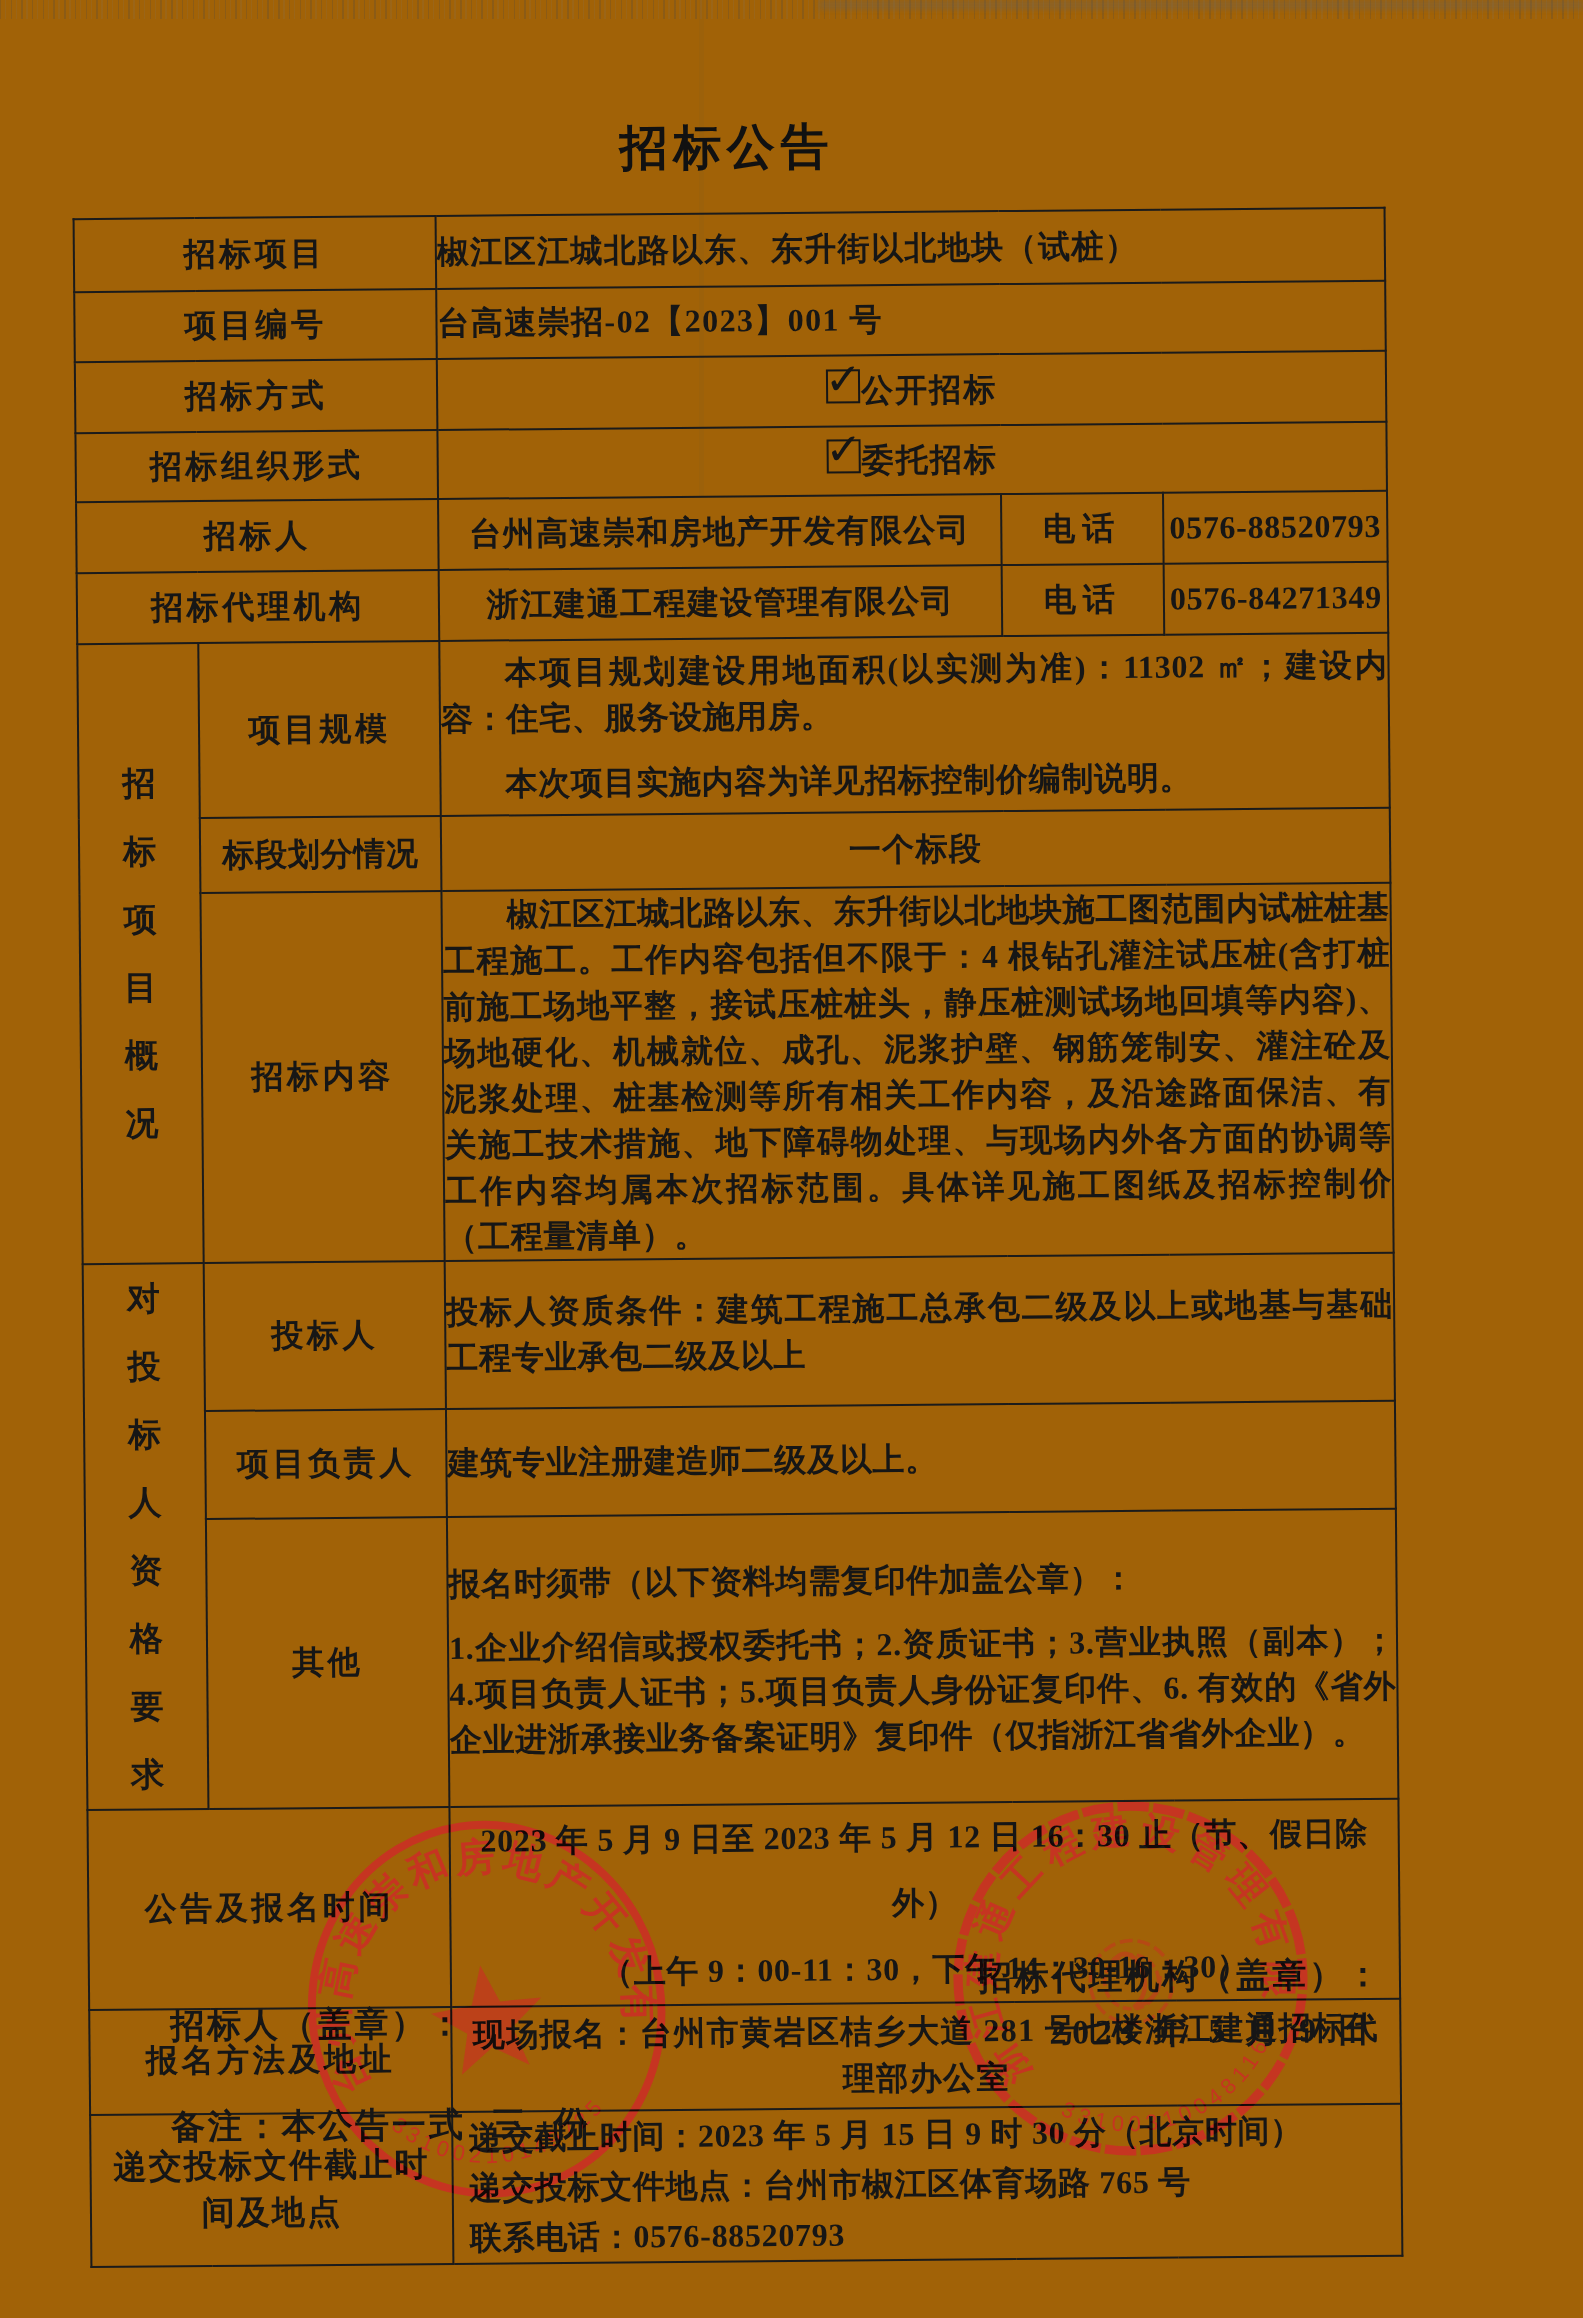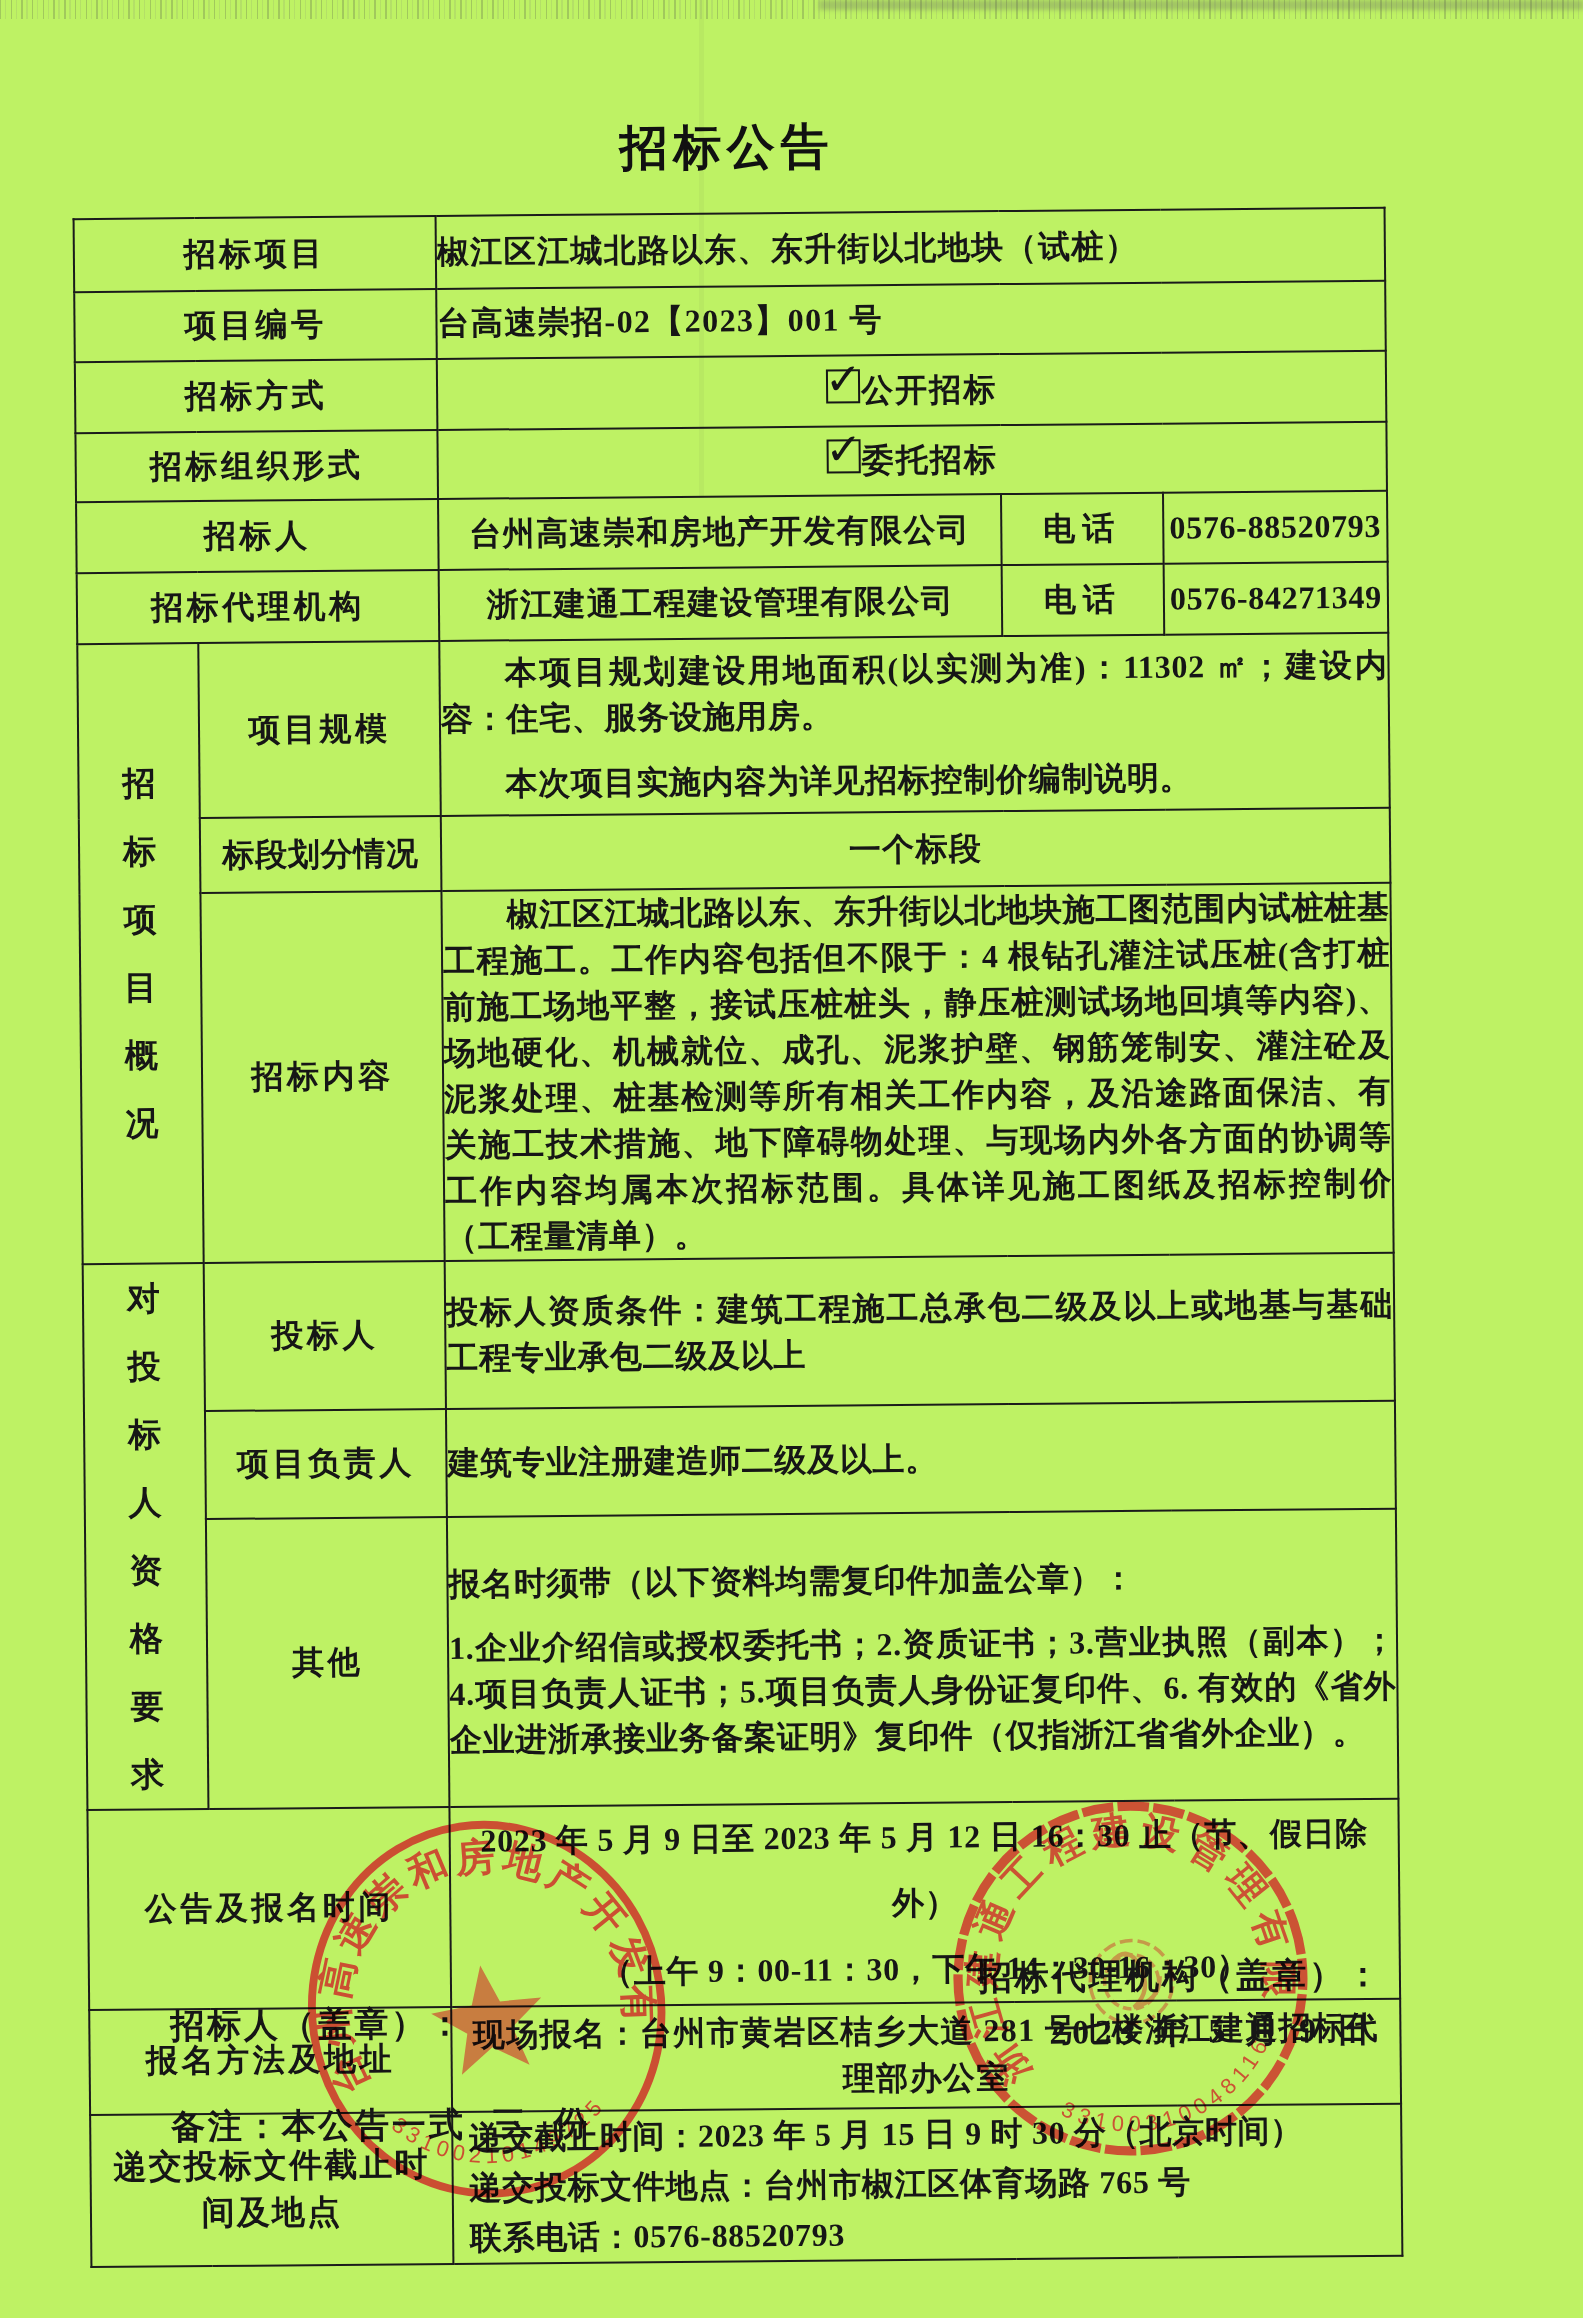--- a/index.html
+++ b/index.html
@@ -4,21 +4,21 @@
 <style>
   html,body { margin:0; padding:0; }
   body {
     width:1584px; height:2319px;
     background:#fdfdfc;
     font-family:"Liberation Serif","DejaVu Serif",serif;
     color:#1a1a1a;
     position:relative;
     overflow:hidden;
   }
-  .page { position:absolute; inset:0; background:#bef264; }
+  .page { position:absolute; inset:0; background:#a16207; }
 
   
   .scan-noise {
     position:absolute; left:0; top:0; width:1584px; height:18.5px; z-index:1;
     background:repeating-linear-gradient(90deg,
       rgba(70,70,70,.32) 0 1.4px, rgba(0,0,0,0) 1.4px 5px,
       rgba(120,120,120,.20) 5px 6.4px, rgba(0,0,0,0) 6.4px 10.7px);
     opacity:.75;
   }
   .scan-noise-2 {

